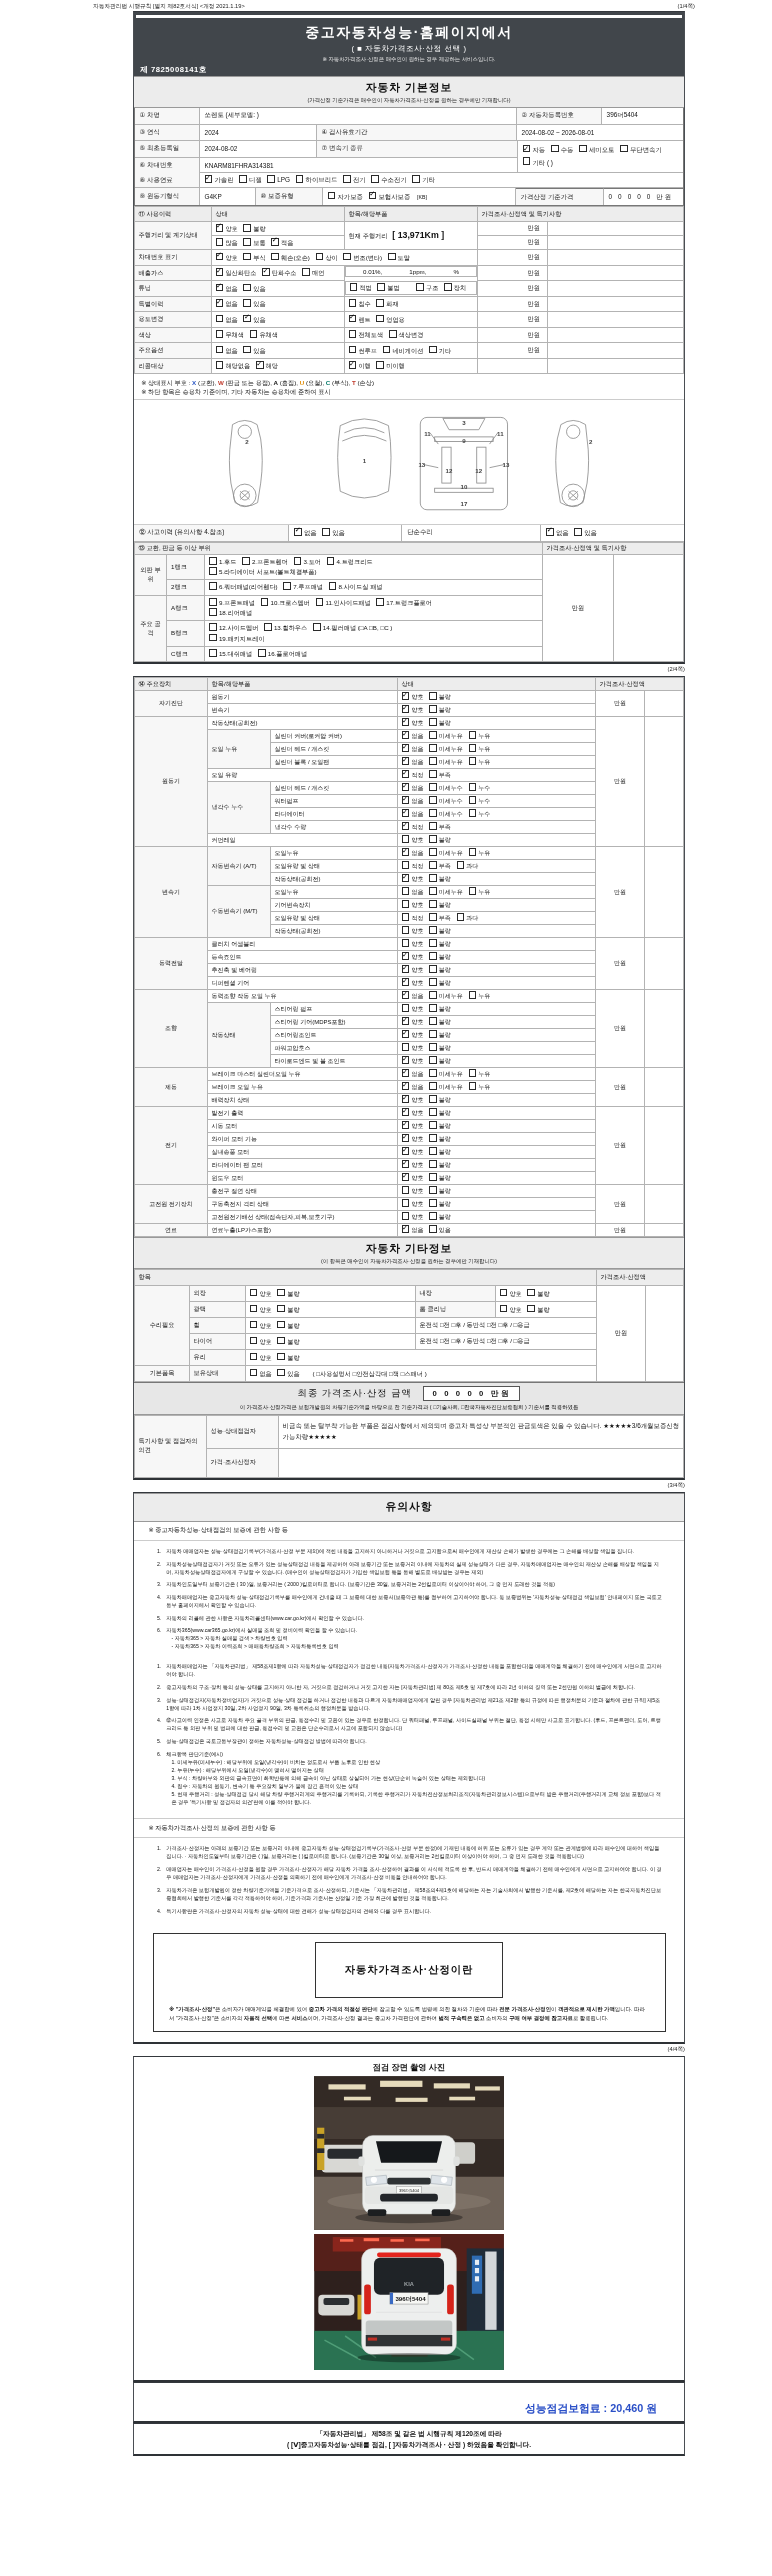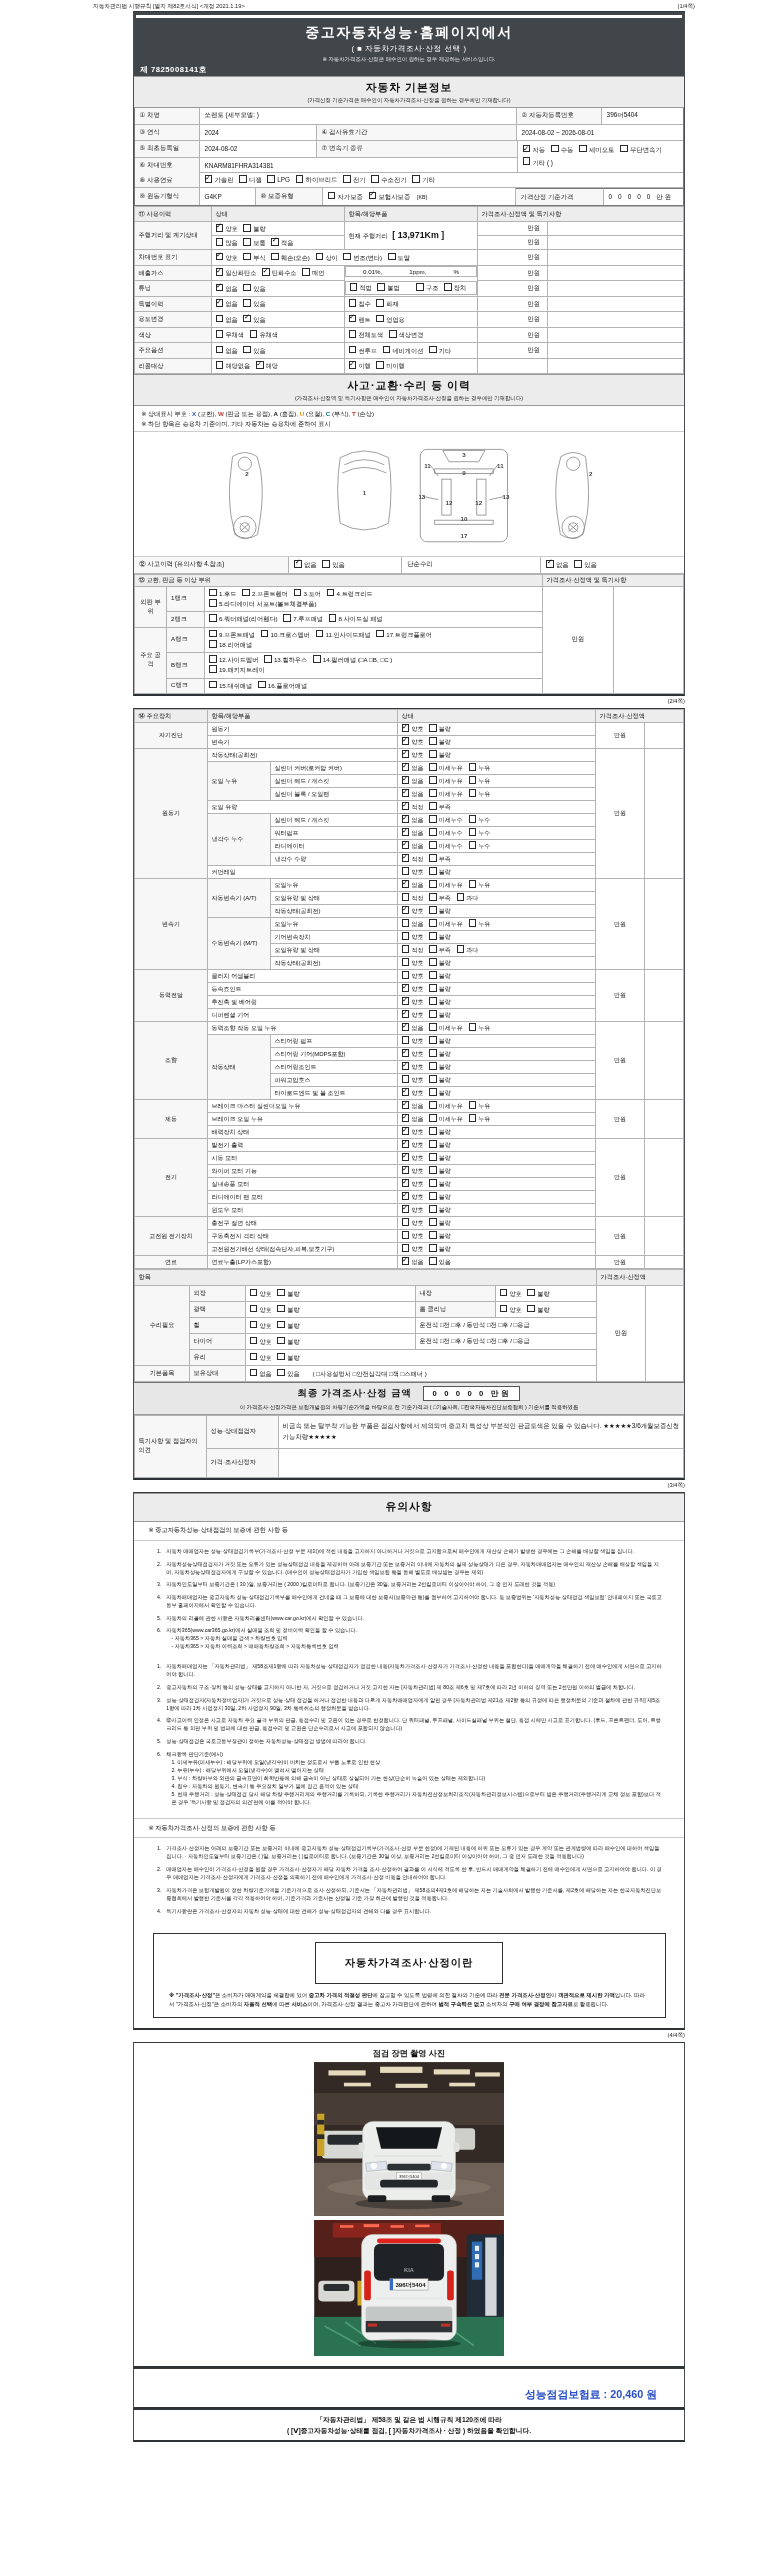--- a/index.html
+++ b/index.html
@@ -50,32 +50,32 @@
   .r12 div{padding:2.6px 5.2px;border-right:0.5px solid #b3b3b3;box-sizing:border-box}
   
   .t13 td{font-size:6.2px;padding:2.1px 4.1px}
   .det tr{height:13px}
   .det td{font-size:6px;padding:0.5px 3.6px}
   .ovr tr{height:15.5px}
   .ovr tr.mr{height:14px}
   .etcT tr{height:16px}
   
   .finalband{background:#e7e7e7;border-top:1px solid #777;border-bottom:0.5px solid #999;text-align:center;padding:3.1px 0 2.6px}
-  .fb-label{font-size:9.3px;font-weight:bold;letter-spacing:1px;margin-right:9.3px}
+  .fb-label{font-size:9.3px;font-weight:normal;letter-spacing:1px;margin-right:9.3px}
   .fb-value{display:inline-block;background:#fff;border:0.5px solid #555;padding:1.5px 8.2px;font-size:7.7px;font-weight:bold;letter-spacing:2.6px}
   .fb-note{font-size:5.4px;margin-top:2.6px}
   
   .n-subject{border-bottom:0.5px solid #ccc;padding:4.6px 14.4px;font-size:6.2px}
   .fineprint{padding:6.2px 20.6px 7.2px 23px;font-size:5.2px;line-height:1.55;color:#111}
   .fp-item{margin-bottom:4.6px;position:relative;padding-left:9.3px}
   .fp-num{position:absolute;left:0;top:0}
   .fp-sub{margin-left:5.2px}
   .fp-gap{height:7.2px}
   .anbox{border:1px solid #333;margin:6.2px 18.5px 9.3px;padding:8.2px 13.4px;text-align:center}
-  .anbox-title{display:inline-block;border:0.5px solid #333;padding:13px 29px;font-size:10.3px;font-weight:bold;letter-spacing:1px}
+  .anbox-title{display:inline-block;border:0.5px solid #333;padding:20px 29px;font-size:10.3px;font-weight:bold;letter-spacing:1px}
   .anbox p{text-align:left;font-size:5.4px;line-height:1.6;margin:7.2px 2.1px 1px}
   
   .p-title{text-align:center;font-size:8.2px;font-weight:bold;padding:5.2px 0 3.1px}
   .photo-stack{text-align:center;padding-bottom:5.2px}
   .photo-stack svg{display:block;margin:0 auto 4.1px}
   
   .sign-chunk{position:relative;height:41px;border-top-width:1px}
   .sign-label{text-align:center;font-size:8.2px;font-weight:bold;padding-top:6.7px}
   .sign-ins{position:absolute;right:27px;top:19.6px;color:#2a4fc7;font-size:10.8px;font-weight:bold}
   .foot-chunk{padding:4.1px 0 4.6px;text-align:center;font-size:6.7px;font-weight:bold;line-height:1.65;border-top-width:1px}
@@ -239,24 +239,20 @@
           <tr>
             <td class="lab">리콜대상</td>
             <td><span class="cbg"><span class="cbi"><span class="cb"></span>해당없음</span><span class="cbi"><span class="cb ck"></span>해당</span></span></td>
             <td><span class="cbg"><span class="cbi"><span class="cb ck"></span>이행</span><span class="cbi"><span class="cb"></span>미이행</span></span></td>
             <td class="won"></td>
             <td></td>
           </tr>
         </tbody>
     </table>
 
-    <div class="band">
-      <h2>사고·교환·수리 등 이력</h2>
-      <div class="sub">(가격조사·산정액 및 특기사항은 매수인이 자동차가격조사·산정을 원하는 경우에만 기재합니다)</div>
-    </div>
 
     <div class="notes">
       <div id="note1"><span style="color: rgb(17, 17, 17); font-weight: normal;">※ 상태표시 부호 : </span><span style="color: rgb(43, 87, 196); font-weight: bold;">X</span><span style="color: rgb(17, 17, 17); font-weight: normal;"> (교환), </span><span style="color: rgb(192, 57, 43); font-weight: bold;">W</span><span style="color: rgb(17, 17, 17); font-weight: normal;"> (판금 또는 용접), </span><span style="color: rgb(17, 17, 17); font-weight: bold;">A</span><span style="color: rgb(17, 17, 17); font-weight: normal;"> (흠집), </span><span style="color: rgb(224, 138, 0); font-weight: bold;">U</span><span style="color: rgb(17, 17, 17); font-weight: normal;"> (요철), </span><span style="color: rgb(10, 123, 108); font-weight: bold;">C</span><span style="color: rgb(17, 17, 17); font-weight: normal;"> (부식), </span><span style="color: rgb(192, 57, 43); font-weight: bold;">T</span><span style="color: rgb(17, 17, 17); font-weight: normal;"> (손상)</span></div>
       <div>※ 하단 항목은 승용차 기준이며, 기타 자동차는 승용차에 준하여 표시</div>
     </div>
 
     <div class="diagwrap">
       <svg id="diag" width="550" height="117" viewBox="0 0 1068 228">
         <g fill="none" stroke="#8a8a8a" stroke-width="1.6">
 
@@ -564,20 +560,24 @@
           <tr>
             <td class="lab" rowspan="1" style="text-align: center;">연료</td>
             <td colspan="2">연료누출(LP가스포함)</td>
             <td><span class="cbg"><span class="cbi"><span class="cb ck"></span>없음</span><span class="cbi"><span class="cb"></span>있음</span></span></td>
             <td class="cwon" rowspan="1">만원</td>
             <td rowspan="1"></td>
           </tr>
         </tbody>
     </table>
 
+    <div class="band">
+      <h2>자동차 기타정보</h2>
+      <div class="sub">(이 항목은 매수인이 자동차가격조사·산정을 원하는 경우에만 기재합니다)</div>
+    </div>
 
     <table class="etcT">
       <colgroup>
           <col style="width:55px">
           <col style="width:56px">
           <col style="width:170px">
           <col style="width:80px">
           <col style="width:101px">
           <col style="width:49px">
           <col>

